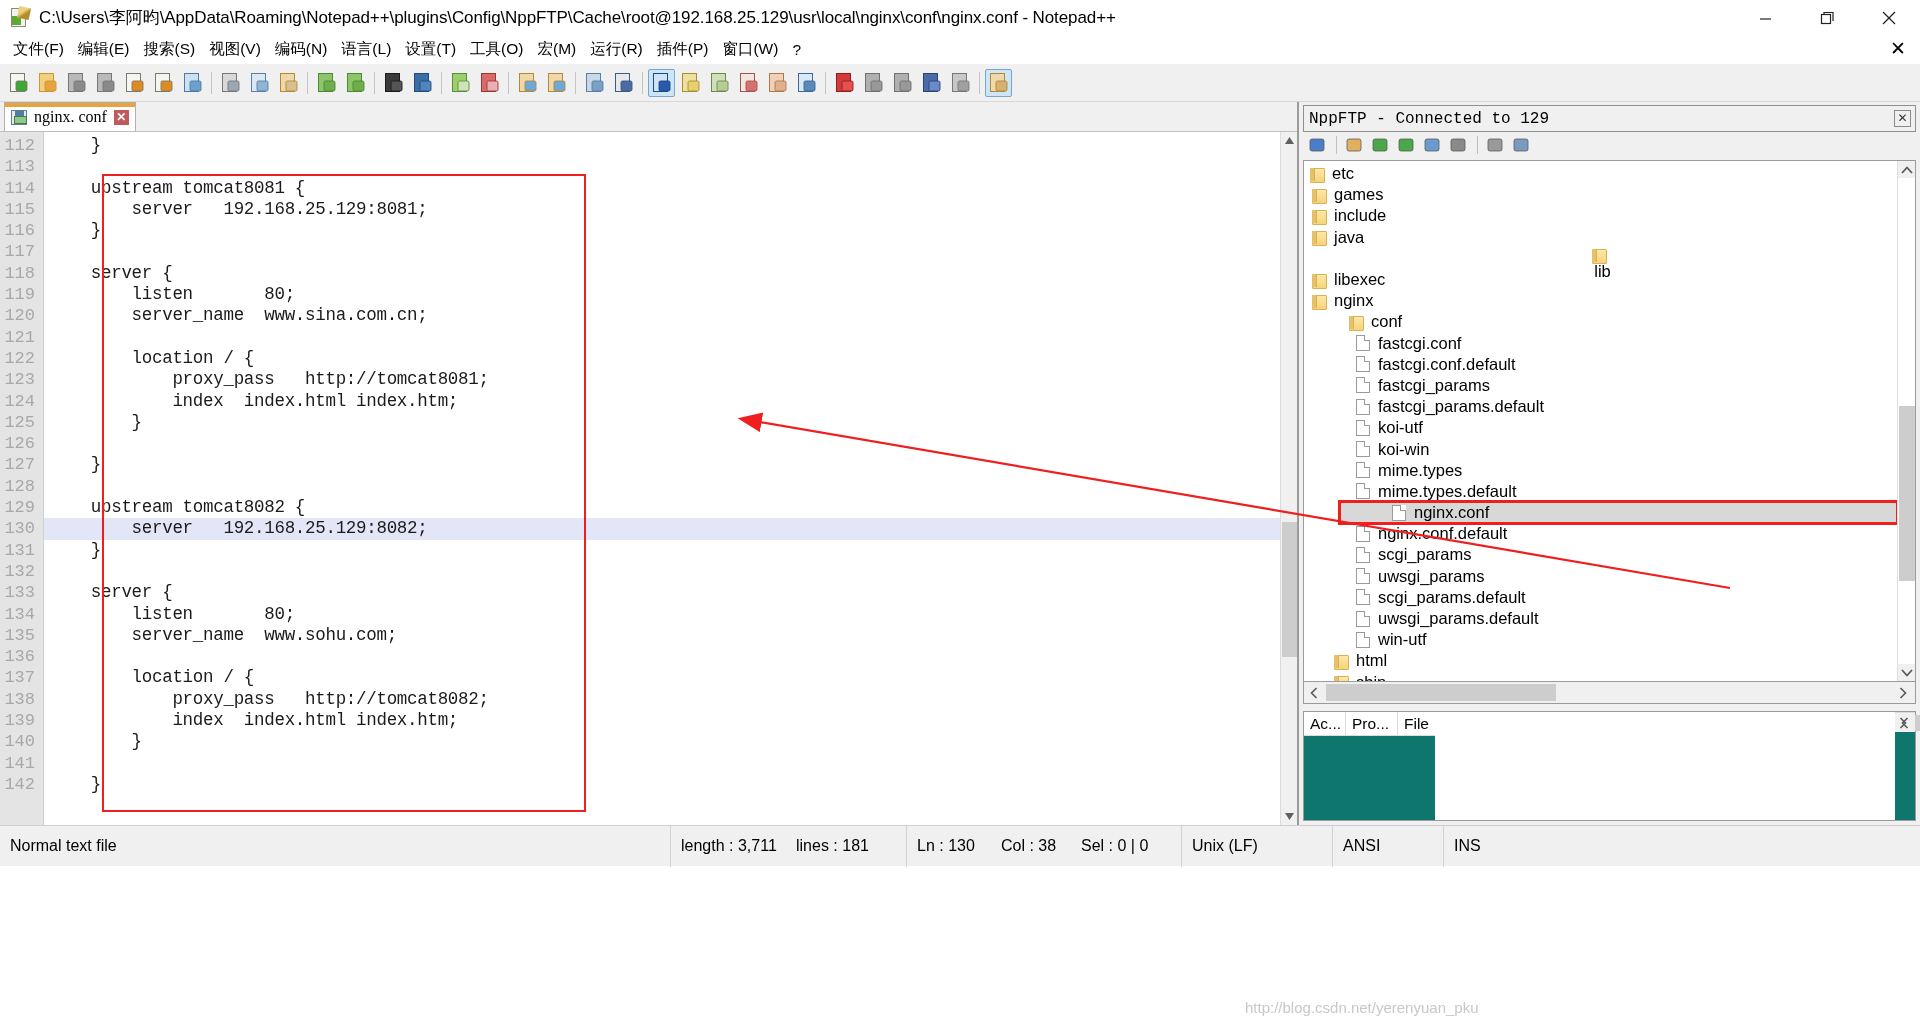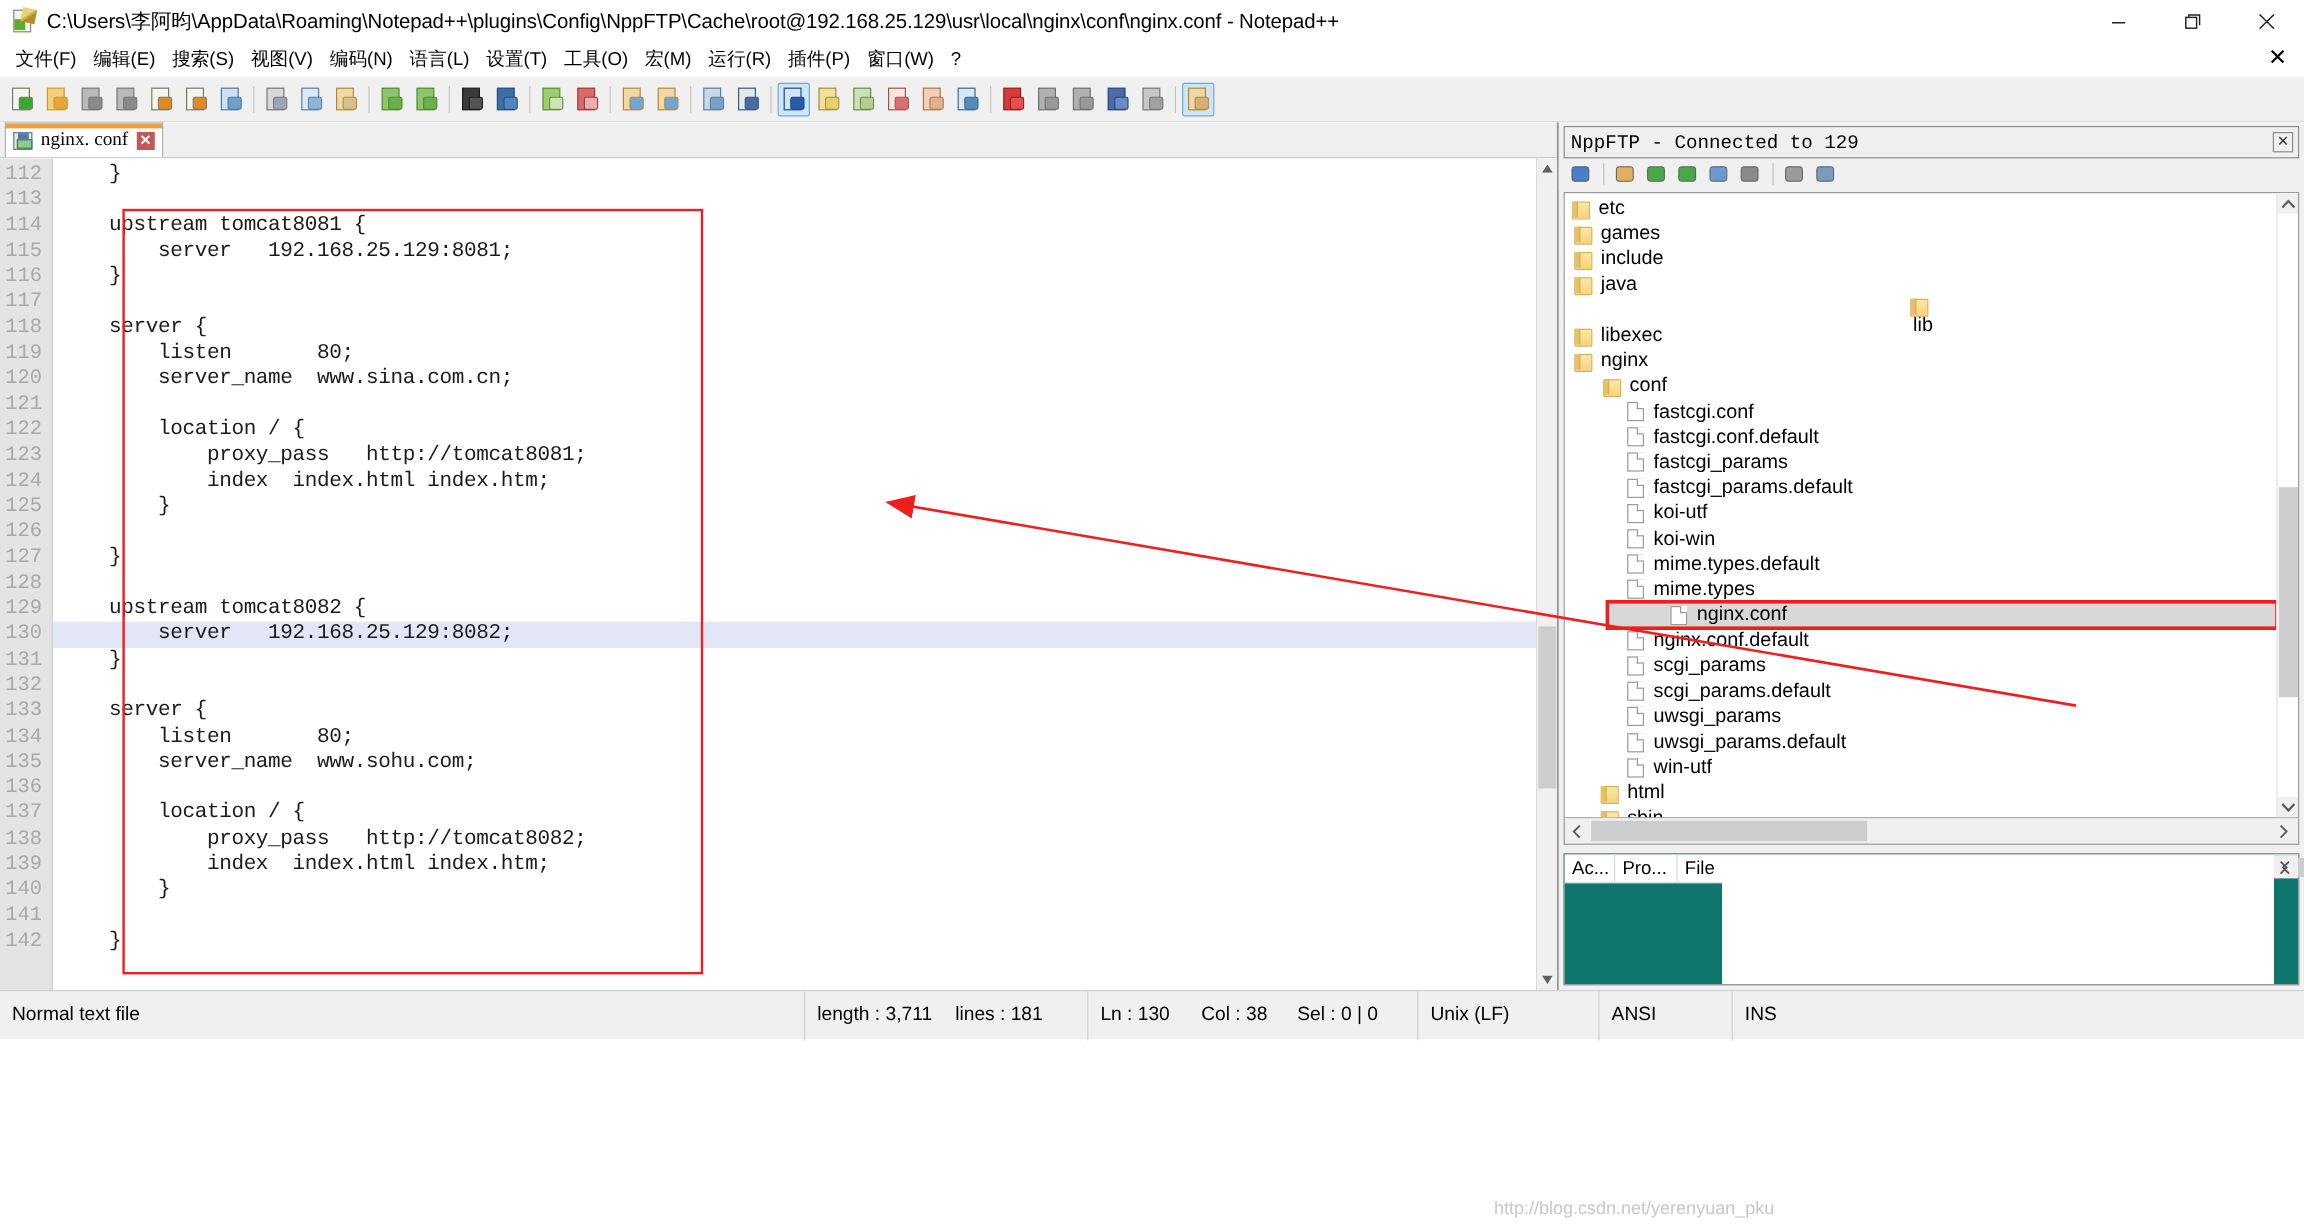--- a/index.html
+++ b/index.html
@@ -884,21 +884,21 @@
             <span>lib</span>
           </div>
           <div class="trow" style="padding-left: 8px;">
             <span class="folder-ico"></span>
             <span>libexec</span>
           </div>
           <div class="trow" style="padding-left: 8px;">
             <span class="folder-ico"></span>
             <span>nginx</span>
           </div>
-          <div class="trow" style="padding-left: 32px;">
+          <div class="trow" style="padding-left: 45px;">
             <span class="folder-ico"></span>
             <span>conf</span>
           </div>
           <div class="trow" style="padding-left: 52px;">
             <span class="file-ico"></span>
             <span>fastcgi.conf</span>
           </div>
           <div class="trow" style="padding-left: 52px;">
             <span class="file-ico"></span>
             <span>fastcgi.conf.default</span>
@@ -914,45 +914,45 @@
           <div class="trow" style="padding-left: 52px;">
             <span class="file-ico"></span>
             <span>koi-utf</span>
           </div>
           <div class="trow" style="padding-left: 52px;">
             <span class="file-ico"></span>
             <span>koi-win</span>
           </div>
           <div class="trow" style="padding-left: 52px;">
             <span class="file-ico"></span>
+            <span>mime.types</span>
+          </div>
+          <div class="trow" style="padding-left: 52px;">
+            <span class="file-ico"></span>
             <span>mime.types.default</span>
           </div>
-          <div class="trow" style="padding-left: 52px;">
-            <span class="file-ico"></span>
-            <span>mime.types</span>
-          </div>
           <div class="trow selected annotated" style="padding-left: 52px;">
             <span class="file-ico"></span>
             <span>nginx.conf</span>
           </div>
           <div class="trow" style="padding-left: 52px;">
             <span class="file-ico"></span>
             <span>nginx.conf.default</span>
           </div>
           <div class="trow" style="padding-left: 52px;">
             <span class="file-ico"></span>
             <span>scgi_params</span>
           </div>
           <div class="trow" style="padding-left: 52px;">
             <span class="file-ico"></span>
+            <span>uwsgi_params</span>
+          </div>
+          <div class="trow" style="padding-left: 52px;">
+            <span class="file-ico"></span>
             <span>scgi_params.default</span>
-          </div>
-          <div class="trow" style="padding-left: 52px;">
-            <span class="file-ico"></span>
-            <span>uwsgi_params</span>
           </div>
           <div class="trow" style="padding-left: 52px;">
             <span class="file-ico"></span>
             <span>uwsgi_params.default</span>
           </div>
           <div class="trow" style="padding-left: 52px;">
             <span class="file-ico"></span>
             <span>win-utf</span>
           </div>
           <div class="trow" style="padding-left: 30px;">

